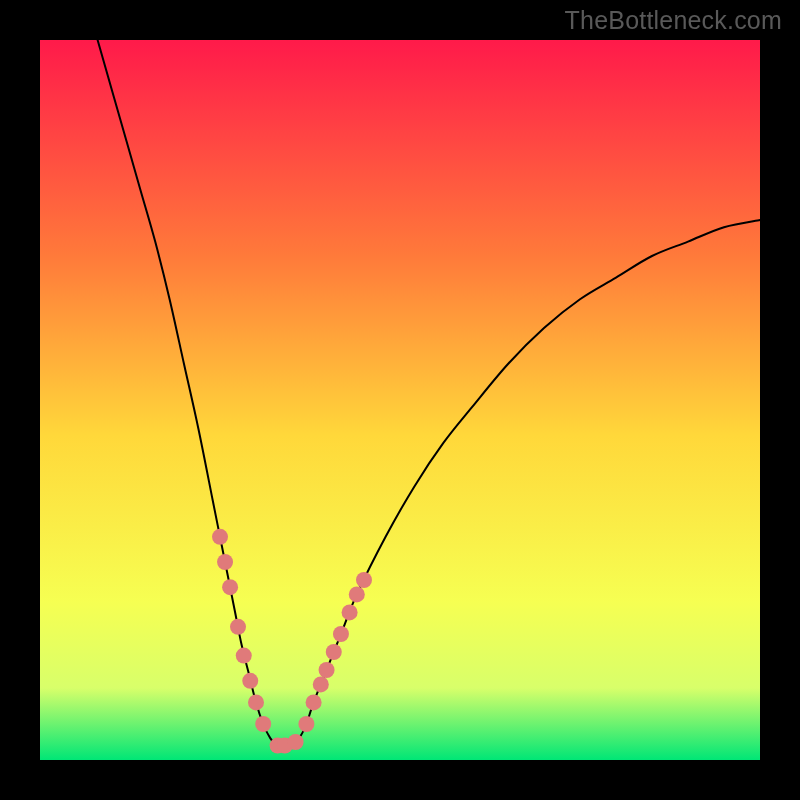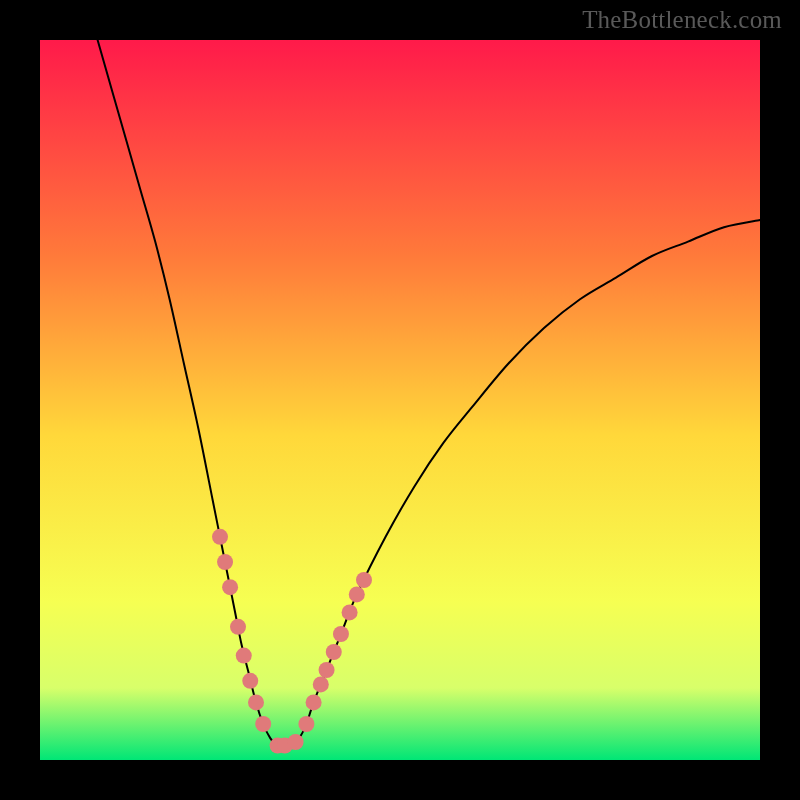--- a/index.html
+++ b/index.html
@@ -26,21 +26,21 @@
     
   }
   .watermark {
     position: absolute;
     top: 6px;
     right: 18px;
     color: #595959;
     font-size: 25px;
     font-weight: 400;
     letter-spacing: 0.2px;
-    font-family: Liberation Serif, serif;
+    font-family: Liberation Sans, sans-serif;
   }
   svg.curve-layer {
     position: absolute;
     left: 0;
     top: 0;
     width: 720px;
     height: 720px;
     overflow: visible;
   }
 </style>

